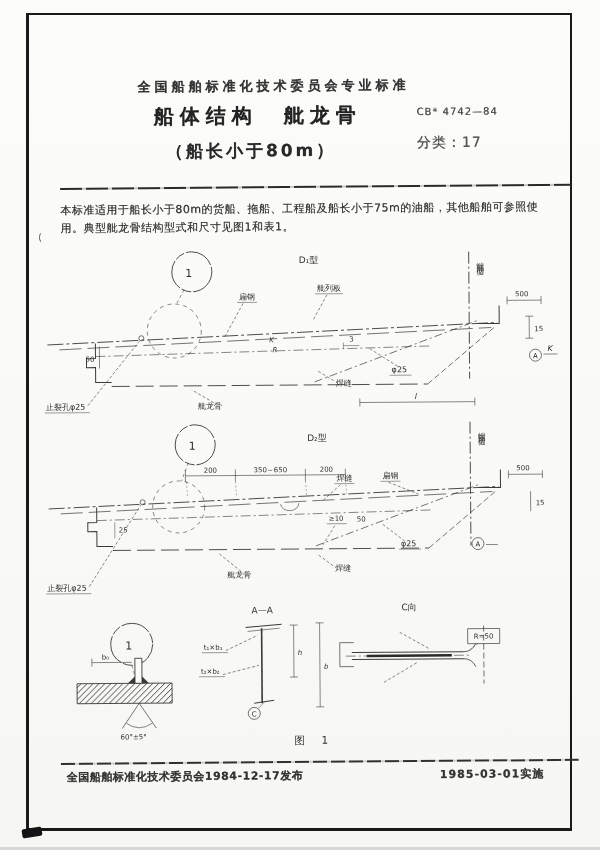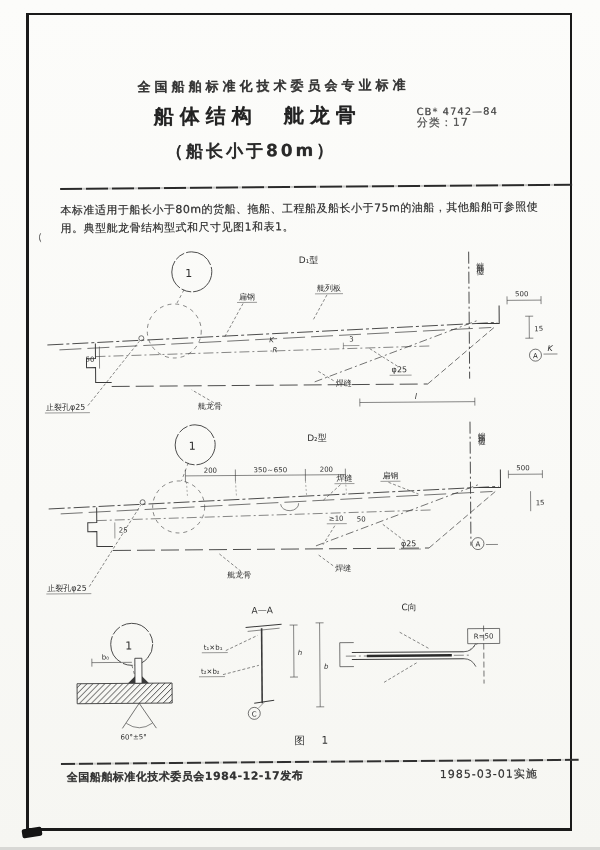--- a/index.html
+++ b/index.html
@@ -8,33 +8,33 @@
         font-family:"DejaVu Sans",sans-serif;color:#2b2b2b;}
   .frame{position:absolute;left:26px;top:13px;right:28px;bottom:16px;
          border:2px solid #1a1a1a;border-left-width:3px;border-bottom-width:3px;}
   .blob{position:absolute;left:22px;bottom:10px;width:20px;height:9px;background:#141414;
         border-radius:2px;transform:rotate(-9deg);}
   .content{position:absolute;inset:0;transform:rotate(-0.45deg);transform-origin:50% 50%;}
   .txt{position:absolute;white-space:nowrap;text-shadow:0.3px 0.3px 0.6px rgba(40,40,40,0.55);}
   .header{left:140px;top:77px;font-size:13px;letter-spacing:4px;font-weight:bold;color:#353535;}
   .title{left:156px;top:102px;font-size:20px;font-weight:bold;letter-spacing:6px;color:#222;}
   .stdno{left:419px;top:107px;font-size:10px;letter-spacing:1px;color:#4a4a4a;}
-  .stdsub{left:419px;top:116px;font-size:11px;letter-spacing:1px;color:#555;}
+  .stdsub{left:419px;top:135px;font-size:14px;letter-spacing:1px;color:#555;}
   .subtitle{left:168px;top:139px;font-size:17px;font-weight:bold;letter-spacing:3px;color:#2a2a2a;}
   .rule{position:absolute;height:2px;}
   .rule-top{left:62px;top:186px;width:512px;
     background:repeating-linear-gradient(90deg,#2a2a2a 0 22px,rgba(42,42,42,.25) 22px 26px);}
   .rule-bottom{left:58px;top:761px;width:518px;
     background:repeating-linear-gradient(90deg,#303030 0 14px,rgba(48,48,48,.2) 14px 18px);}
   .para{font-size:11px;letter-spacing:0.5px;color:#333;}
   .para1{left:62px;top:201px;}
   .para2{left:62px;top:219px;}
   .margin-mark{left:34px;top:228px;font-size:10px;color:#666;}
   .footerL{left:64px;top:768px;font-size:11px;letter-spacing:0.5px;font-weight:bold;color:#333;}
-  .footerR{left:437px;top:768px;font-size:11px;letter-spacing:1px;font-weight:normal;color:#333;}
+  .footerR{left:437px;top:768px;font-size:11px;letter-spacing:1px;font-weight:bold;color:#333;}
   .vnote{position:absolute;writing-mode:vertical-rl;font-size:7.5px;letter-spacing:2px;color:#3a3a3a;}
   .v1{left:476px;top:257px;}
   .v2{left:476px;top:427px;}
   svg.fig{position:absolute;left:30px;top:245px;}
   svg.fig text{font-family:"DejaVu Sans",sans-serif;fill:#2e2e2e;stroke:none;}
   .t7{font-size:7px;} .t8{font-size:8px;} .t9{font-size:9px;} .t10{font-size:10.5px;letter-spacing:3px;}
   .num{font-size:11px;} .it{font-style:italic;}
 </style>
 </head>
 <body>

